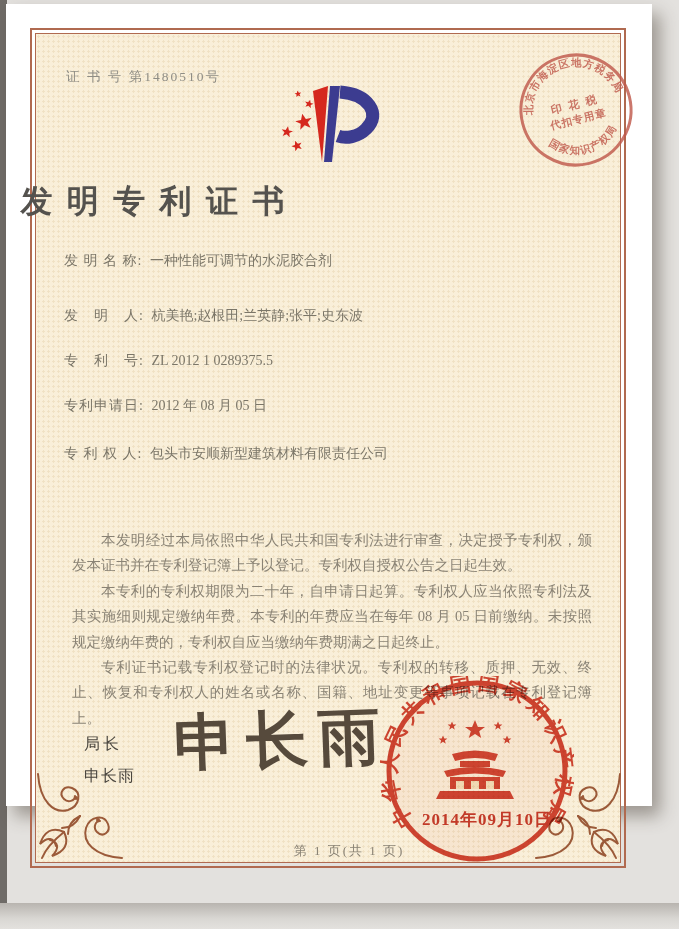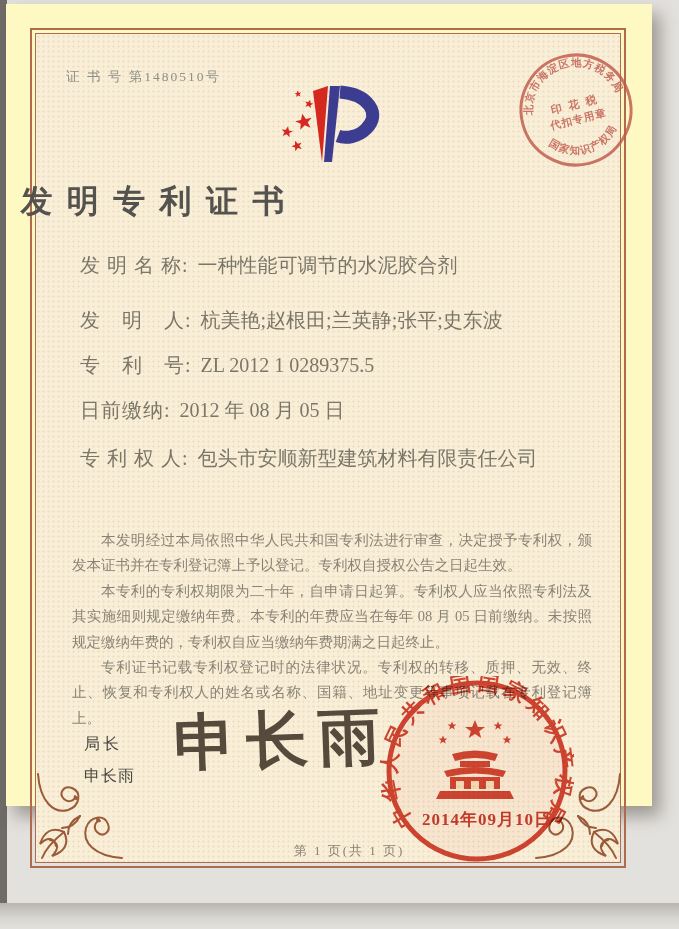--- a/index.html
+++ b/index.html
@@ -6,41 +6,41 @@
   body{
     width:679px;height:929px;position:relative;overflow:hidden;
     background:#e3e1de;
     font-family:"Liberation Serif","DejaVu Serif",serif;
   }
   .scan-edge{position:absolute;left:0;top:0;width:7px;height:929px;background:#6f6b67;}
   .scan-bottom{position:absolute;left:0;top:903px;width:679px;height:26px;
     background:linear-gradient(180deg,#b8b4af 0%,#d9d7d3 60%,#e3e1de 100%);}
   .page{
     position:absolute;left:6px;top:4px;width:646px;height:802px;
-    background:#fef9c3;
+    background:#ffffff;
     box-shadow:8px 10px 16px rgba(70,62,52,.45);
   }
   .frame{
     position:absolute;left:24px;top:24px;width:592px;height:836px;
     border:2px solid #b06a50;z-index:1;
   }
   .frame-inner{
     position:absolute;inset:3px;border:1px solid #b06a50;
     background-color:#f9efd9;
     background-image:radial-gradient(rgba(210,176,124,.22) 1px,transparent 1.3px);
     background-size:5px 5px;
   }
   .cert-no{position:absolute;left:60px;top:64px;z-index:2;
     font-size:13.5px;letter-spacing:2px;color:#8f8d85;}
   .logo{position:absolute;left:262px;top:72px;z-index:2;}
   .title{position:absolute;left:0;top:176px;width:646px;margin:0;z-index:2;
     font-size:32px;font-weight:600;color:#54524e;
     letter-spacing:.45em;text-indent:.45em;}
-  .field-row{position:absolute;left:74px;z-index:2;white-space:nowrap;
-    font-size:20px;color:#7b7668;}
+  .field-row{position:absolute;left:58px;z-index:2;white-space:nowrap;
+    font-size:14px;color:#7b7668;}
   .r1{top:248px}.r2{top:303px}.r3{top:348px}.r4{top:393px}.r5{top:441px}.r6{top:493px}
   .flabel{letter-spacing:1px;margin-right:4px;}
   .body-text{position:absolute;left:66px;top:524px;width:520px;z-index:2;
     font-size:14.5px;line-height:25.4px;color:#8a8375;text-align:justify;}
   .body-text p{margin:0;text-indent:2em;}
   .sig-title{position:absolute;left:78px;top:730px;z-index:2;
     font-size:16px;letter-spacing:3px;color:#4a463f;}
   .sig-name{position:absolute;left:78px;top:762px;z-index:2;
     font-size:16px;letter-spacing:1px;color:#4a463f;}
   .sig-script{position:absolute;left:168px;top:694px;z-index:2;
@@ -117,21 +117,21 @@
   </div>
   <div class="field-row r2">
     <span class="flabel">发　明　人:</span>
     <span class="fvalue">杭美艳;赵根田;兰英静;张平;史东波</span>
   </div>
   <div class="field-row r3">
     <span class="flabel">专　利　号:</span>
     <span class="fvalue">ZL 2012 1 0289375.5</span>
   </div>
   <div class="field-row r4">
-    <span class="flabel">日前缴纳:</span>
+    <span class="flabel">专利申请日:</span>
     <span class="fvalue">2012 年 08 月 05 日</span>
   </div>
   <div class="field-row r5">
     <span class="flabel">专 利 权 人:</span>
     <span class="fvalue">包头市安顺新型建筑材料有限责任公司</span>
   </div>
 
   <div class="body-text">
     <p>本发明经过本局依照中华人民共和国专利法进行审查，决定授予专利权，颁发本证书并在专利登记簿上予以登记。专利权自授权公告之日起生效。</p>
     <p>本专利的专利权期限为二十年，自申请日起算。专利权人应当依照专利法及其实施细则规定缴纳年费。本专利的年费应当在每年 08 月 05 日前缴纳。未按照规定缴纳年费的，专利权自应当缴纳年费期满之日起终止。</p>

